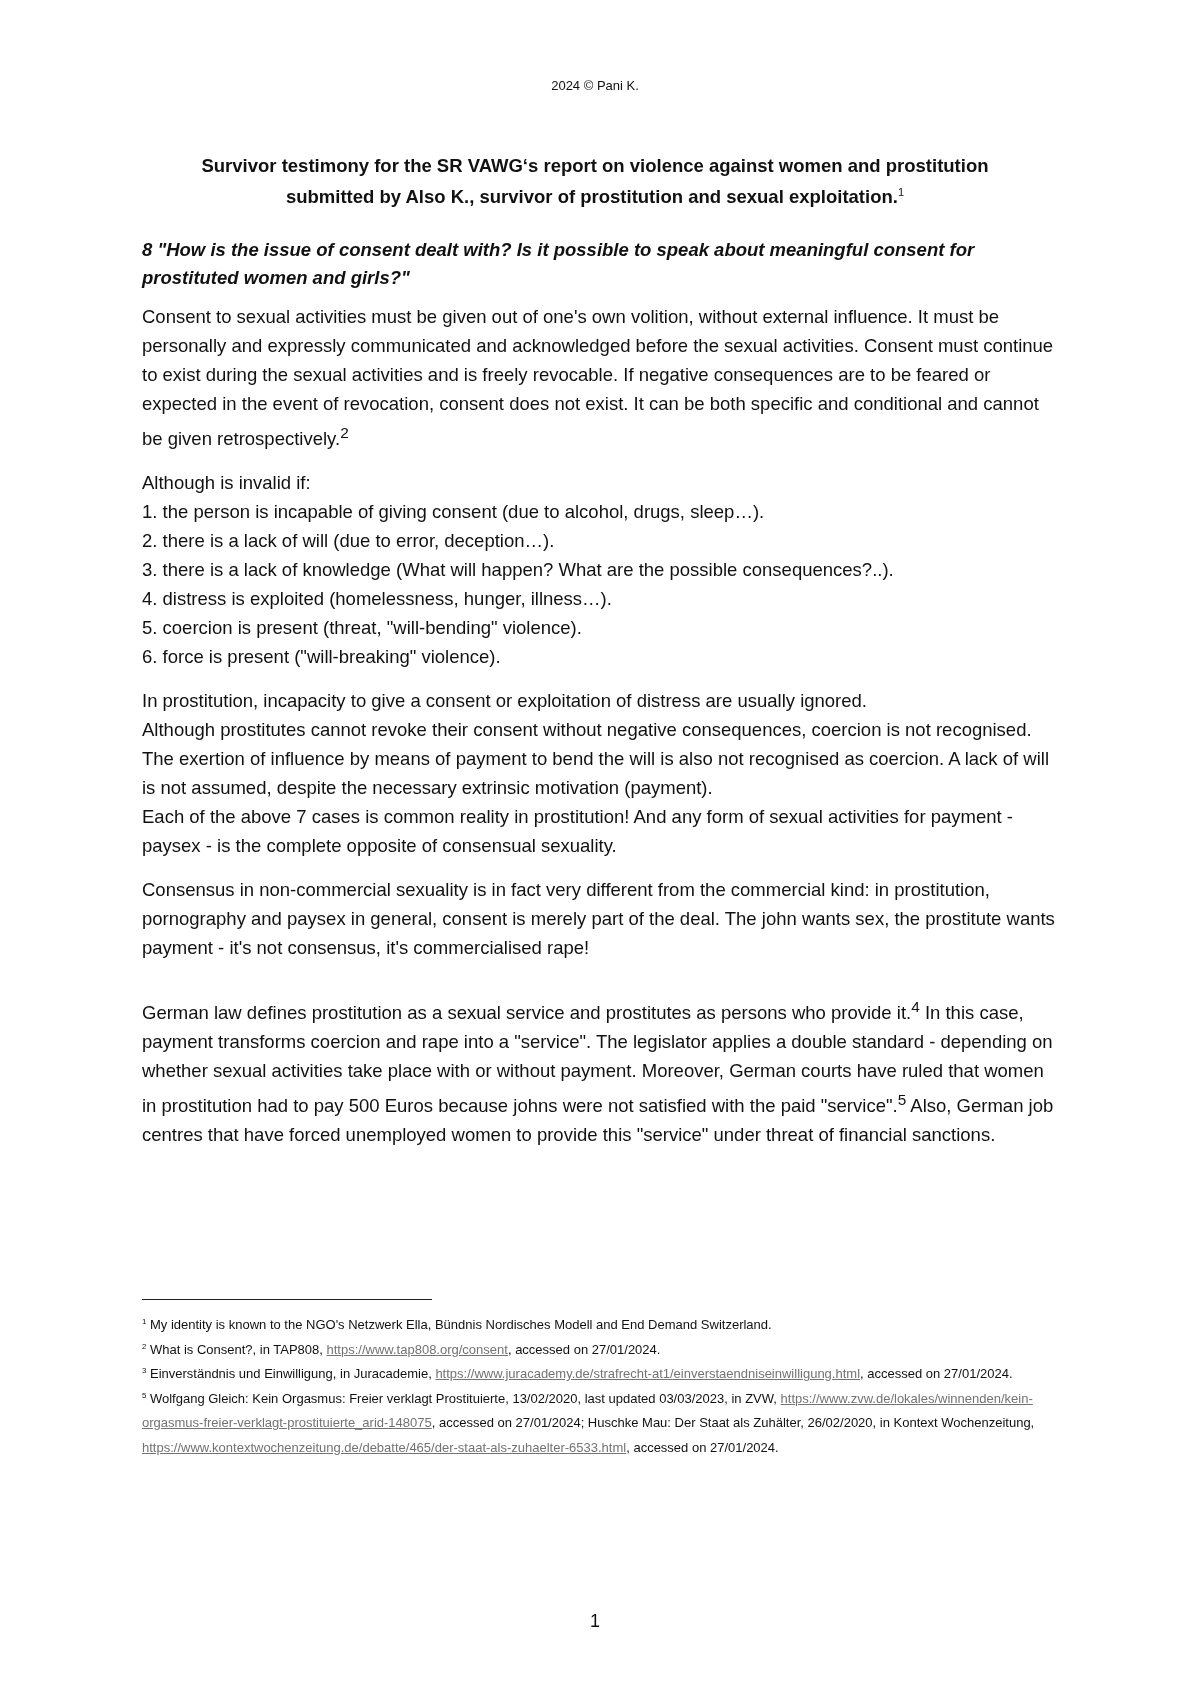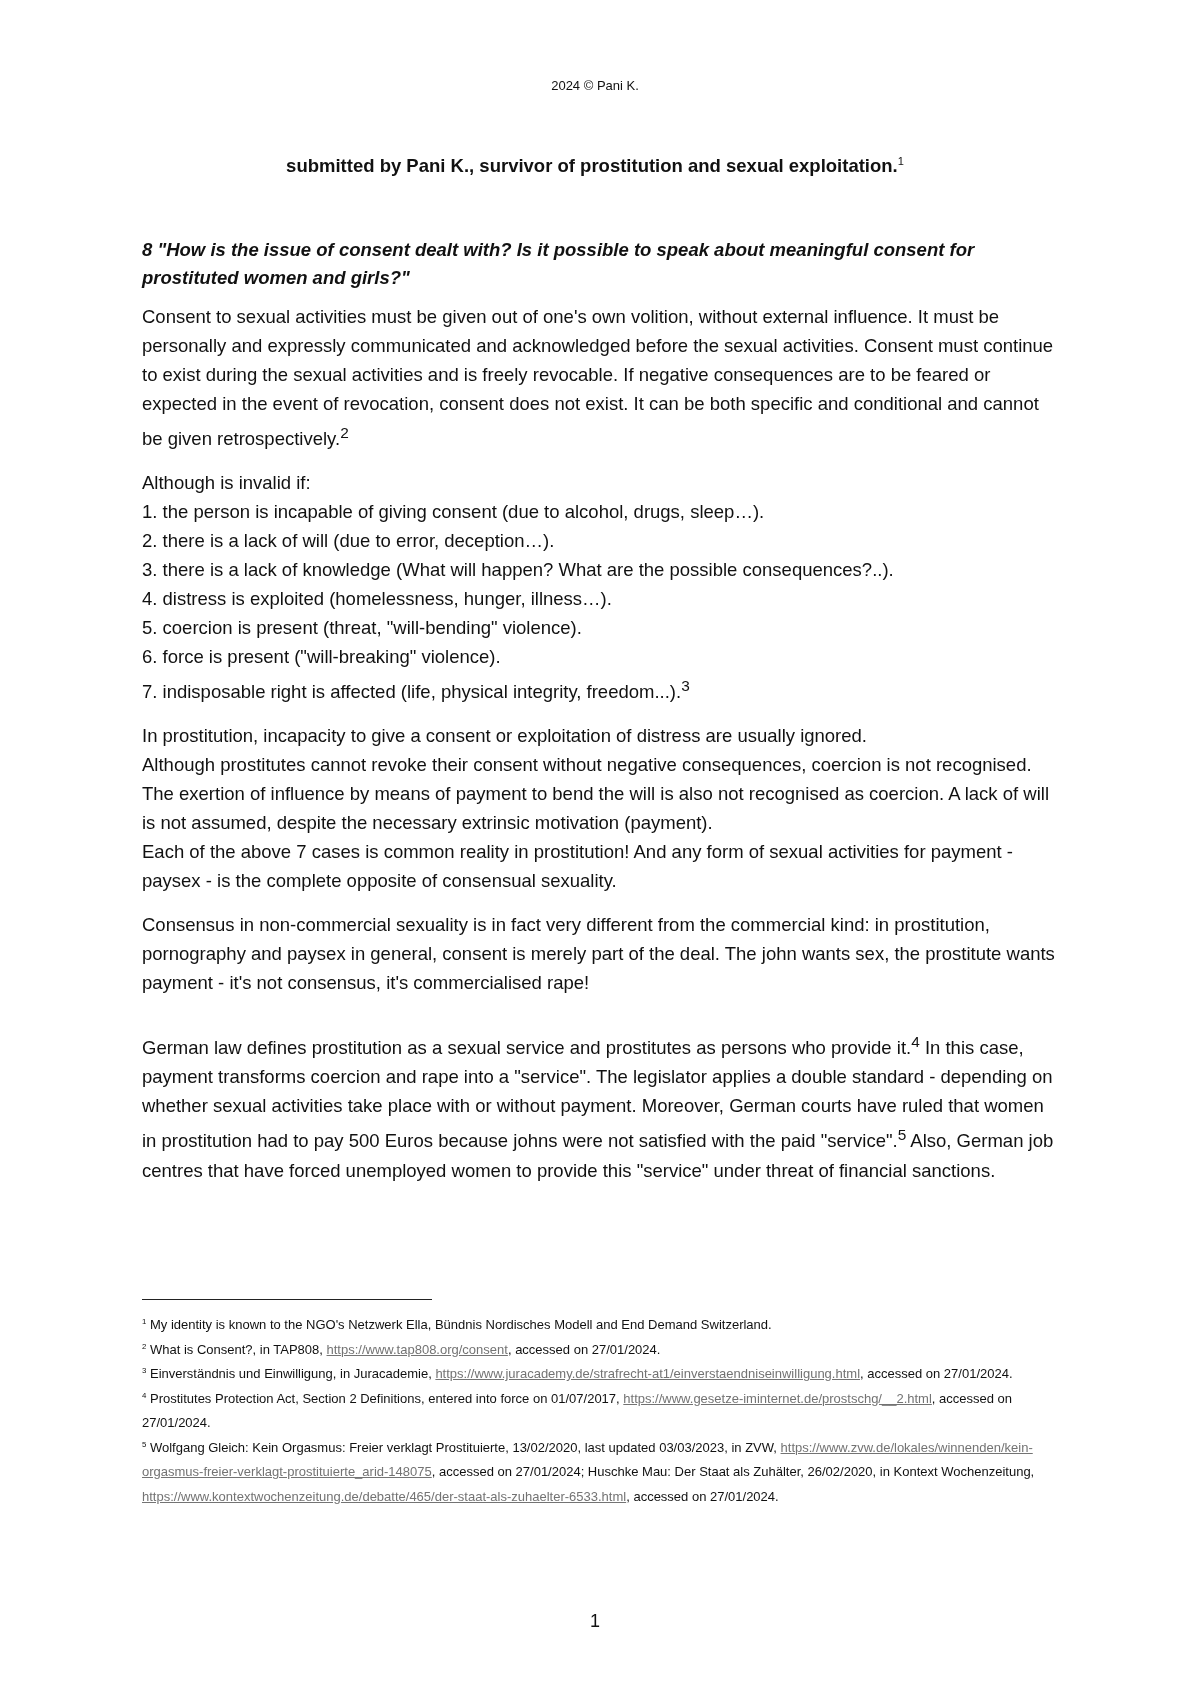--- a/index.html
+++ b/index.html
@@ -104,55 +104,54 @@
     }
   </style>
 </head>
 <body>
 
 <div class="page">
 
   <div class="header-note">2024 © Pani K.</div>
 
   <div class="title">
-    <div><span>submitted by Pani K., survivor of prostitution and sexual exploitation</span><span>.</span><sup>1</sup></div>
+    <div>Survivor testimony for the SR VAWG‘s report on violence against women and prostitution</div>
+    <div><span>submitted by Also K., survivor of prostitution and sexual exploitation</span><span>.</span><sup>1</sup></div>
   </div>
 
   <div class="content">
     <p class="question">8 "How is the issue of consent dealt with? Is it possible to speak about meaningful consent for prostituted women and girls?"</p>
 
 
     <p class="para"><span>Consent to sexual activities must be given out of one's own volition, without external influence. It must be personally and expressly communicated and acknowledged before the sexual activities. Consent must continue to exist during the sexual activities and is freely revocable. If negative consequences are to be feared or expected in the event of revocation, consent does not exist. It can be both specific and conditional and cannot be given retrospectively.</span><sup>2</sup></p>
 
     <div class="para">
       <span class="list-item">Although is invalid if:</span>
       <span class="list-item">1. the person is incapable of giving consent (due to alcohol, drugs, sleep…).</span>
       <span class="list-item">2. there is a lack of will (due to error, deception…).</span>
       <span class="list-item">3. there is a lack of knowledge (What will happen? What are the possible consequences?..).</span>
       <span class="list-item">4. distress is exploited (homelessness, hunger, illness…).</span>
       <span class="list-item">5. coercion is present (threat, "will-bending" violence).</span>
       <span class="list-item">6. force is present ("will-breaking" violence).</span>
-      <span class="list-item"><span>7. indisposable right is affected (life, physical integrity, freedom...).</span><sup>3</sup></span>
     </div>
 
     <div class="para">
       <span class="list-item">In prostitution, incapacity to give a consent or exploitation of distress are usually ignored.</span>
       <span class="list-item">Although prostitutes cannot revoke their consent without negative consequences, coercion is not recognised. The exertion of influence by means of payment to bend the will is also not recognised as coercion. A lack of will is not assumed, despite the necessary extrinsic motivation (payment).</span>
       <span class="list-item">Each of the above 7 cases is common reality in prostitution! And any form of sexual activities for payment - paysex - is the complete opposite of consensual sexuality.</span>
     </div>
 
     <p class="para">Consensus in non-commercial sexuality is in fact very different from the commercial kind: in prostitution, pornography and paysex in general, consent is merely part of the deal. The john wants sex, the prostitute wants payment - it's not consensus, it's commercialised rape!</p>
 
     <p class="para gap-before"><span>German law defines prostitution as a sexual service and prostitutes as persons who provide it.</span><sup>4</sup><span> In this case, payment transforms coercion and rape into a "service". The legislator applies a double standard - depending on whether sexual activities take place with or without payment. Moreover, German courts have ruled that women in prostitution had to pay 500 Euros because johns were not satisfied with the paid "service".</span><sup>5</sup><span> Also, German job centres that have forced unemployed women to provide this "service" under threat of financial sanctions.</span></p>
   </div>
 
   <div class="fn-rule"></div>
 
   <div class="footnotes">
     <p class="fn"><sup>1</sup><span> My identity is known to the NGO's Netzwerk Ella, Bündnis Nordisches Modell and End Demand Switzerland.</span></p>
     <p class="fn"><sup>2</sup><span> What is Consent?, in TAP808, </span><a>https://www.tap808.org/consent</a><span>, accessed on 27/01/2024.</span></p>
     <p class="fn"><sup>3</sup><span> Einverständnis und Einwilligung, in Juracademie, </span><a>https://www.juracademy.de/strafrecht-at1/einverstaendniseinwilligung.html</a><span>, accessed on 27/01/2024.</span></p>
-    <p class="fn"><sup>4</sup><span> Prostitutes Protection Act, Section 2 Definitions, entered into force on 01/07/2017, </span><a>https://www.gesetze-iminternet.de/prostschg/__2.html</a><span>, accessed on 27/01/2024.</span></p>
     <p class="fn"><sup>5</sup><span> Wolfgang Gleich: Kein Orgasmus: Freier verklagt Prostituierte, 13/02/2020, last updated 03/03/2023, in ZVW, </span><a>https://www.zvw.de/lokales/winnenden/kein-orgasmus-freier-verklagt-prostituierte_arid-148075</a><span>, accessed on 27/01/2024; Huschke Mau: Der Staat als Zuhälter, 26/02/2020, in Kontext Wochenzeitung, </span><a>https://www.kontextwochenzeitung.de/debatte/465/der-staat-als-zuhaelter-6533.html</a><span>, accessed on 27/01/2024.</span></p>
   </div>
 
   <div class="page-number">1</div>
 </div>
 
 </body></html>

